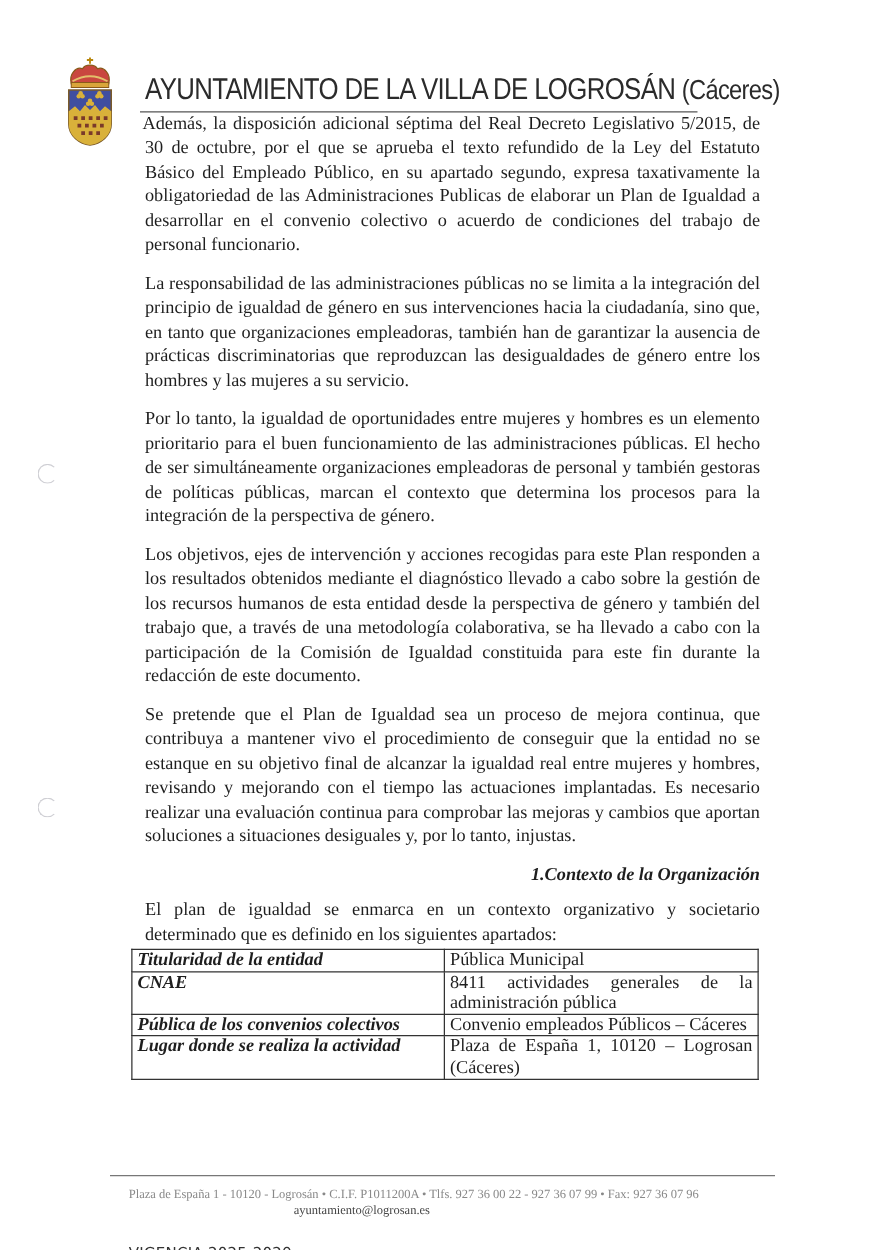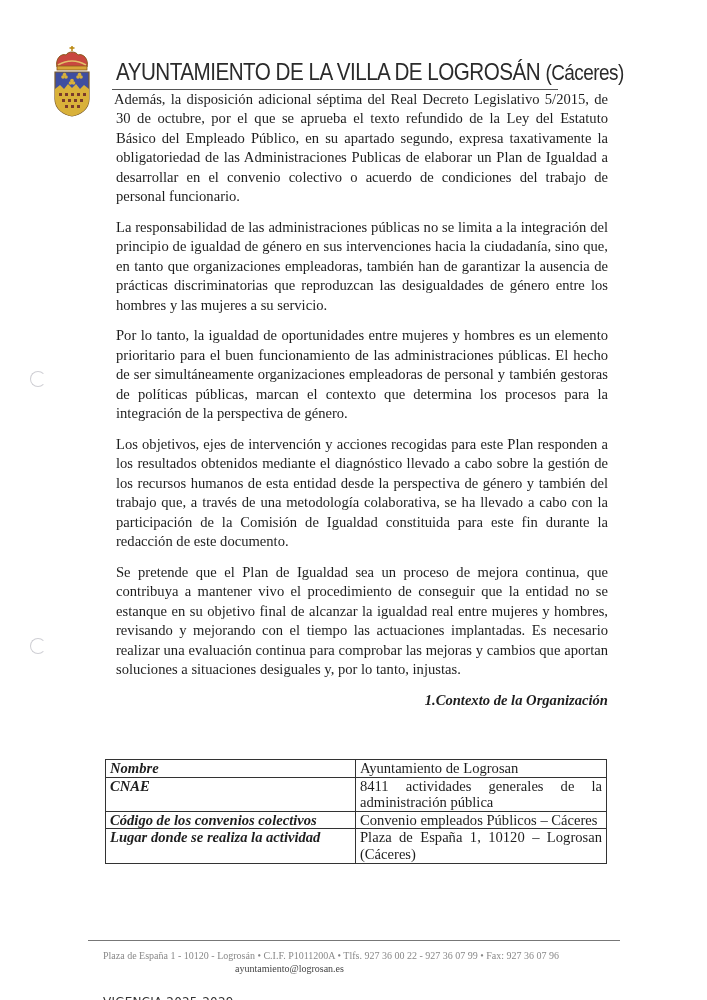--- a/index.html
+++ b/index.html
@@ -83,34 +83,35 @@
 
 <div class="body">
   <p class="first">Además, la disposición adicional séptima del Real Decreto Legislativo 5/2015, de 30 de octubre, por el que se aprueba el texto refundido de la Ley del Estatuto Básico del Empleado Público, en su apartado segundo, expresa taxativamente la obligatoriedad de las Administraciones Publicas de elaborar un Plan de Igualdad a desarrollar en el convenio colectivo o acuerdo de condiciones del trabajo de personal funcionario.</p>
   <p>La responsabilidad de las administraciones públicas no se limita a la integración del principio de igualdad de género en sus intervenciones hacia la ciudadanía, sino que, en tanto que organizaciones empleadoras, también han de garantizar la ausencia de prácticas discriminatorias que reproduzcan las desigualdades de género entre los hombres y las mujeres a su servicio.</p>
   <p>Por lo tanto, la igualdad de oportunidades entre mujeres y hombres es un elemento prioritario para el buen funcionamiento de las administraciones públicas. El hecho de ser simultáneamente organizaciones empleadoras de personal y también gestoras de políticas públicas, marcan el contexto que determina los procesos para la integración de la perspectiva de género.</p>
   <p>Los objetivos, ejes de intervención y acciones recogidas para este Plan responden a los resultados obtenidos mediante el diagnóstico llevado a cabo sobre la gestión de los recursos humanos de esta entidad desde la perspectiva de género y también del trabajo que, a través de una metodología colaborativa, se ha llevado a cabo con la participación de la Comisión de Igualdad constituida para este fin durante la redacción de este documento.</p>
   <p>Se pretende que el Plan de Igualdad sea un proceso de mejora continua, que contribuya a mantener vivo el procedimiento de conseguir que la entidad no se estanque en su objetivo final de alcanzar la igualdad real entre mujeres y hombres, revisando y mejorando con el tiempo las actuaciones implantadas. Es necesario realizar una evaluación continua para comprobar las mejoras y cambios que aportan soluciones a situaciones desiguales y, por lo tanto, injustas.</p>
   <div class="h1">
     <span class="num">1.</span><span>Contexto de la Organización</span>
   </div>
+  <p>El plan de igualdad se enmarca en un contexto organizativo y societario determinado que es definido en los siguientes apartados:</p>
 </div>
 
 <table class="org">
   <tbody>
-  <tr>
-    <td class="k">Nombre</td>
-    <td class="v">Ayuntamiento de Logrosan</td>
+      <tr>
+    <td class="k">Titularidad de la entidad</td>
+    <td class="v">Pública Municipal</td>
   </tr>
   <tr>
     <td class="k">CNAE</td>
     <td class="v">8411 actividades generales de la administración pública</td>
   </tr>
   <tr>
-    <td class="k">Código de los convenios colectivos</td>
+    <td class="k">Pública de los convenios colectivos</td>
     <td class="v">Convenio empleados Públicos – Cáceres</td>
   </tr>
   <tr>
     <td class="k">Lugar donde se realiza la actividad</td>
     <td class="v">Plaza de España 1, 10120 – Logrosan (Cáceres)</td>
   </tr>
 </tbody>
   </table>
 
 <div>

